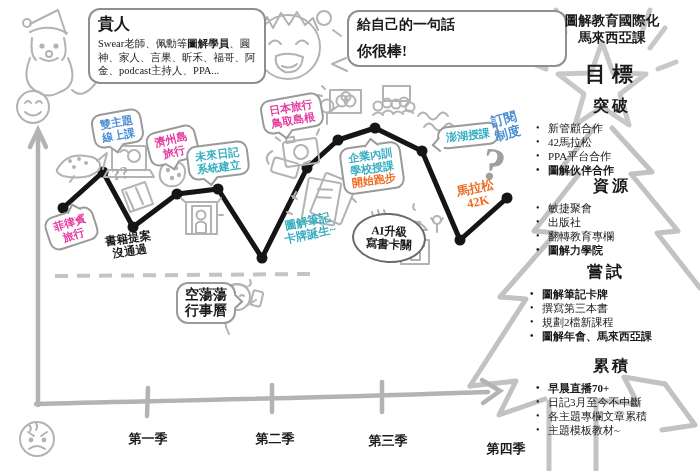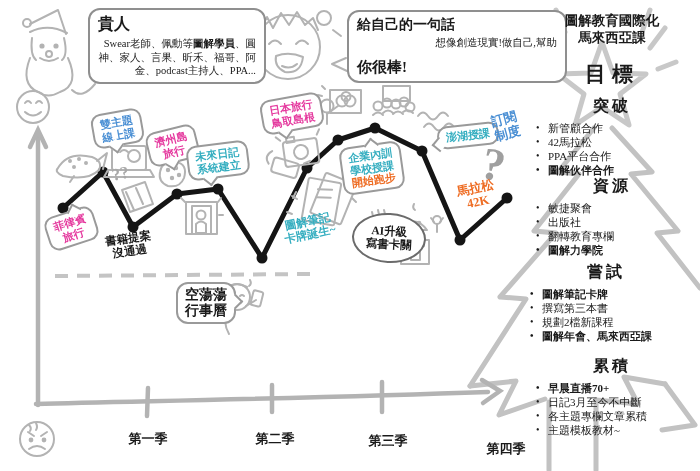--- a/index.html
+++ b/index.html
@@ -4,21 +4,21 @@
 <style>
   html,body{margin:0;padding:0;background:#fff;}
   .canvas{position:relative;width:700px;height:471px;background:#fff;overflow:hidden;
           font-family:Liberation Serif, serif;color:#1a1a1a;padding-left:29px;}
   svg.bg{position:absolute;left:0;top:0;z-index:1;}
   .txt{position:absolute;z-index:3;white-space:nowrap;}
 
   
   .box{position:absolute;z-index:3;background:#fff;border:2.5px solid #8f8f8f;border-radius:12px;padding:4px 8px;}
   .box h2{margin:0 0 2px 0;font-size:16px;}
-  .box p{margin:0;font-size:10.5px;line-height:1.3;white-space:normal;text-align:right;}
+  .box p{margin:0;font-size:10.5px;line-height:1.3;white-space:normal;}
   .box .emph{font-size:15px;font-weight:bold;margin-top:8px;}
   .benefactors{left:88px;top:8px;width:158px;}
   .selfmsg{left:347px;top:10px;width:200px;}
   .selfmsg h2{font-size:14px;}
 
   
   .systitle{left:524px;top:12px;width:176px;text-align:center;font-size:13.5px;font-weight:bold;line-height:17px;}
   .goal{left:524px;top:60px;width:176px;text-align:center;font-size:21px;font-weight:bold;letter-spacing:6px;}
   .section{position:absolute;z-index:3;width:180px;}
   .section h3{margin:0 0 4px 0;font-size:16px;text-align:center;letter-spacing:3px;}
@@ -287,21 +287,20 @@
     </g>
   </svg>
 
   <div class="box benefactors">
     <h2>貴人</h2>
     <p><span>Swear老師、佩勳等</span><b>圖解學員</b><span>、圓神、家人、言果、昕禾、福哥、阿金、podcast主持人、PPA...</span></p>
   </div>
 
   <div class="box selfmsg">
     <h2>給自己的一句話</h2>
-    <p>想像創造現實!做自己,幫助</p>
     <div class="emph">你很棒!</div>
   </div>
 
   <div class="txt systitle">
     <div>圖解教育國際化</div>
     <div>馬來西亞課</div>
   </div>
 
   <div class="txt goal">目標</div>
 

